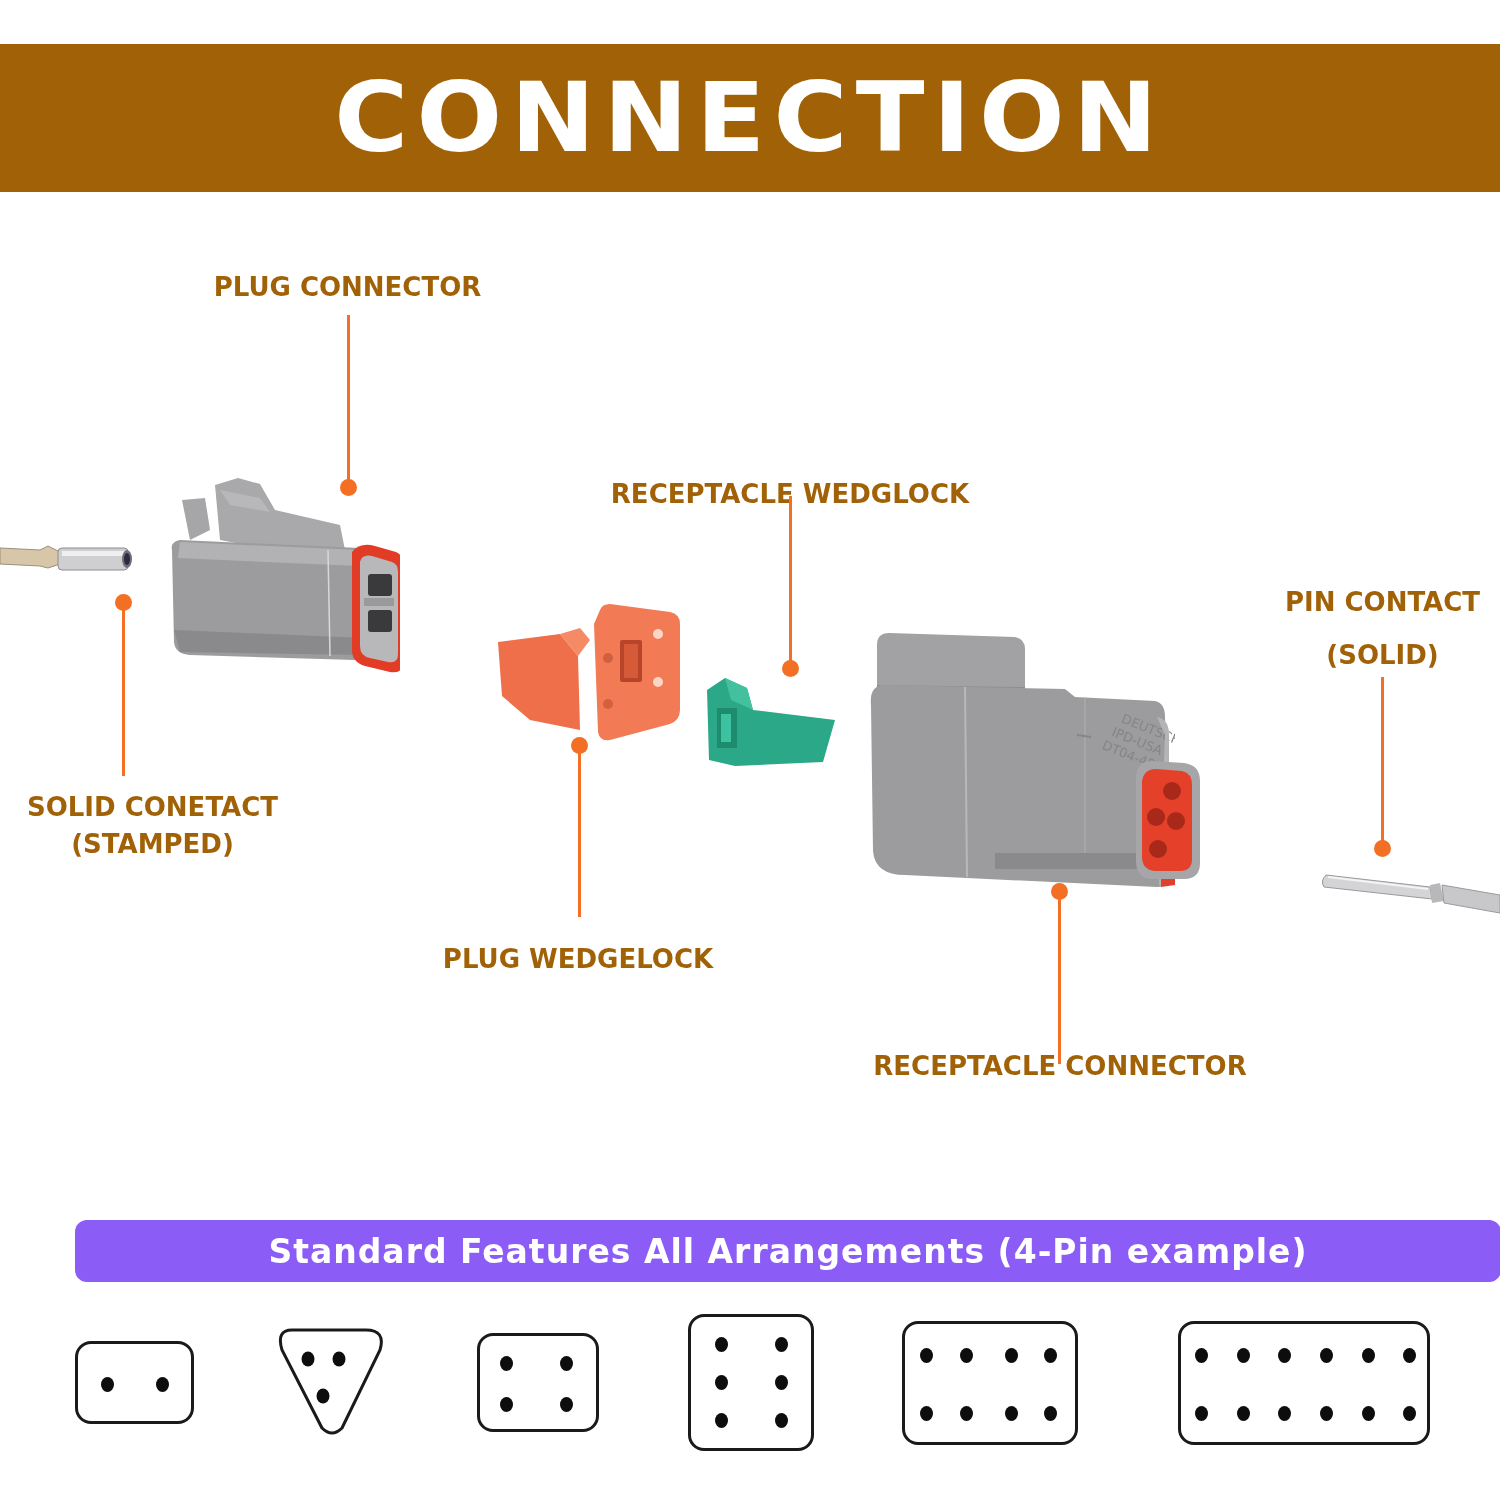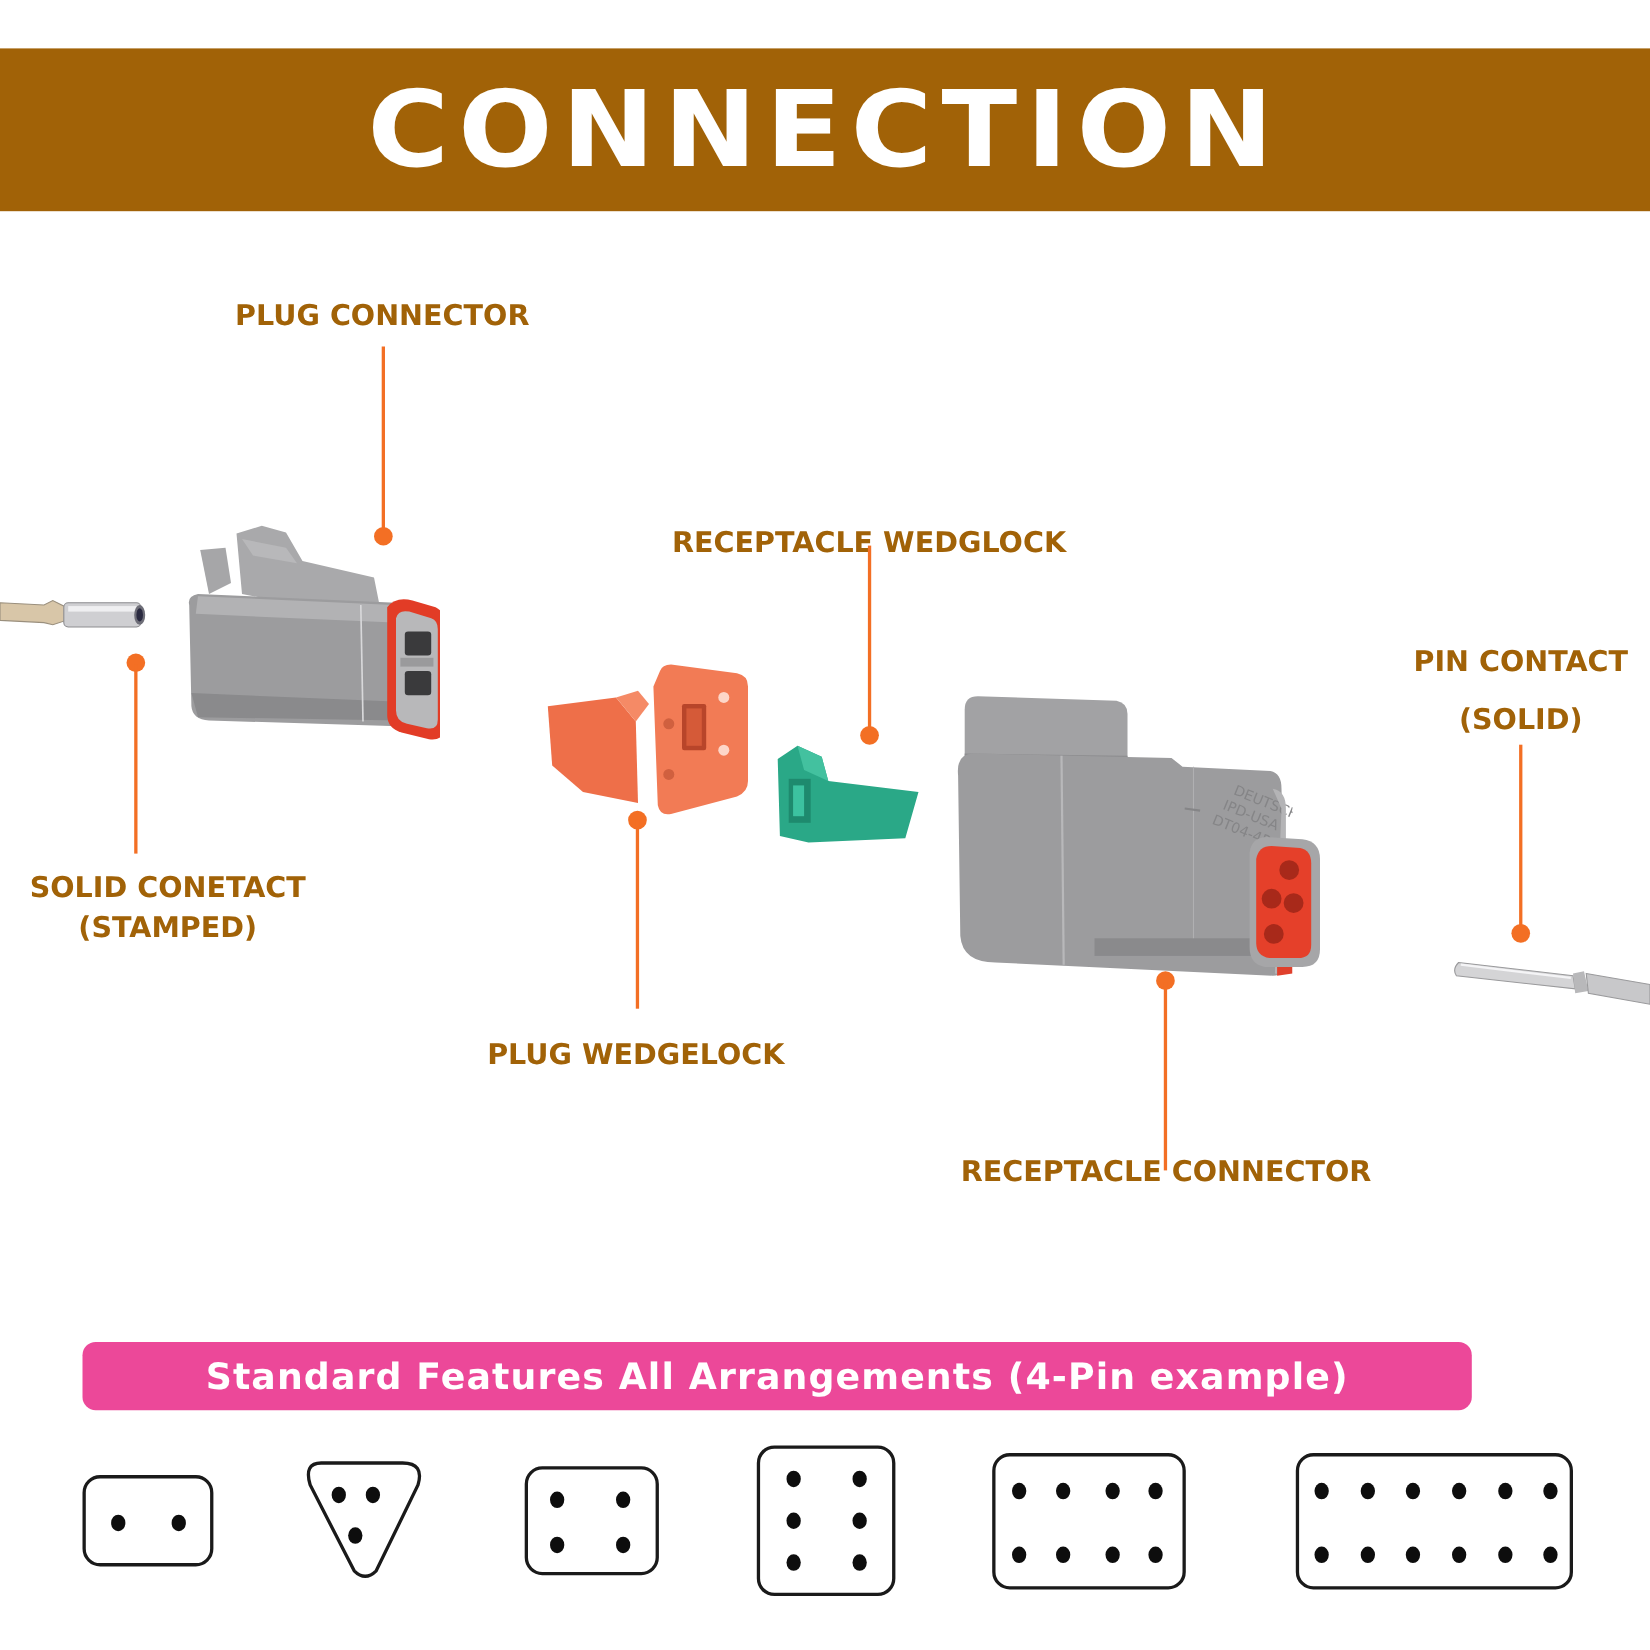--- a/index.html
+++ b/index.html
@@ -3,21 +3,21 @@
 <meta charset="utf-8">
 <style>
   html,body{margin:0;padding:0;}
   body{width:1500px;height:1500px;background:#ffffff;position:relative;overflow:hidden;font-family:"DejaVu Sans",sans-serif;}
   .header{position:absolute;left:0;top:0;width:1500px;height:148px;background:#a16207;display:flex;align-items:center;justify-content:center;margin-top:44px;}
   .header-title{color:#fff;font-family:"DejaVu Sans",sans-serif;font-weight:bold;font-size:96px;letter-spacing:8px;transform:scaleX(1.05);}
   .label{position:absolute;color:#a16207;font-family:"DejaVu Sans",sans-serif;font-weight:bold;font-size:26px;white-space:nowrap;text-align:center;line-height:37px;}
   .leader{position:absolute;width:3px;background:#f36f24;}
   .dot{position:absolute;width:17px;height:17px;border-radius:50%;background:#f36f24;}
   .part{position:absolute;}
-  .banner{position:absolute;left:75px;top:1220px;width:1263px;height:62px;background:#ec4899;border-radius:12px;display:flex;align-items:center;justify-content:center;}
+  .banner{position:absolute;left:75px;top:1220px;width:1426px;height:62px;background:#8b5cf6;border-radius:12px;display:flex;align-items:center;justify-content:center;}
   .banner-text{color:#fff;font-family:"DejaVu Sans",sans-serif;font-weight:bold;font-size:33px;letter-spacing:1px;}
   .layout{position:absolute;border:3px solid #1a1a1a;border-radius:16px;background:#fff;box-sizing:border-box;}
   .pin{position:absolute;width:13px;height:15px;border-radius:50%;background:#0d0d0d;}
 </style>
 </head>
 <body>
 
 <div class="header">
   <div class="header-title">CONNECTION</div>
 </div>

